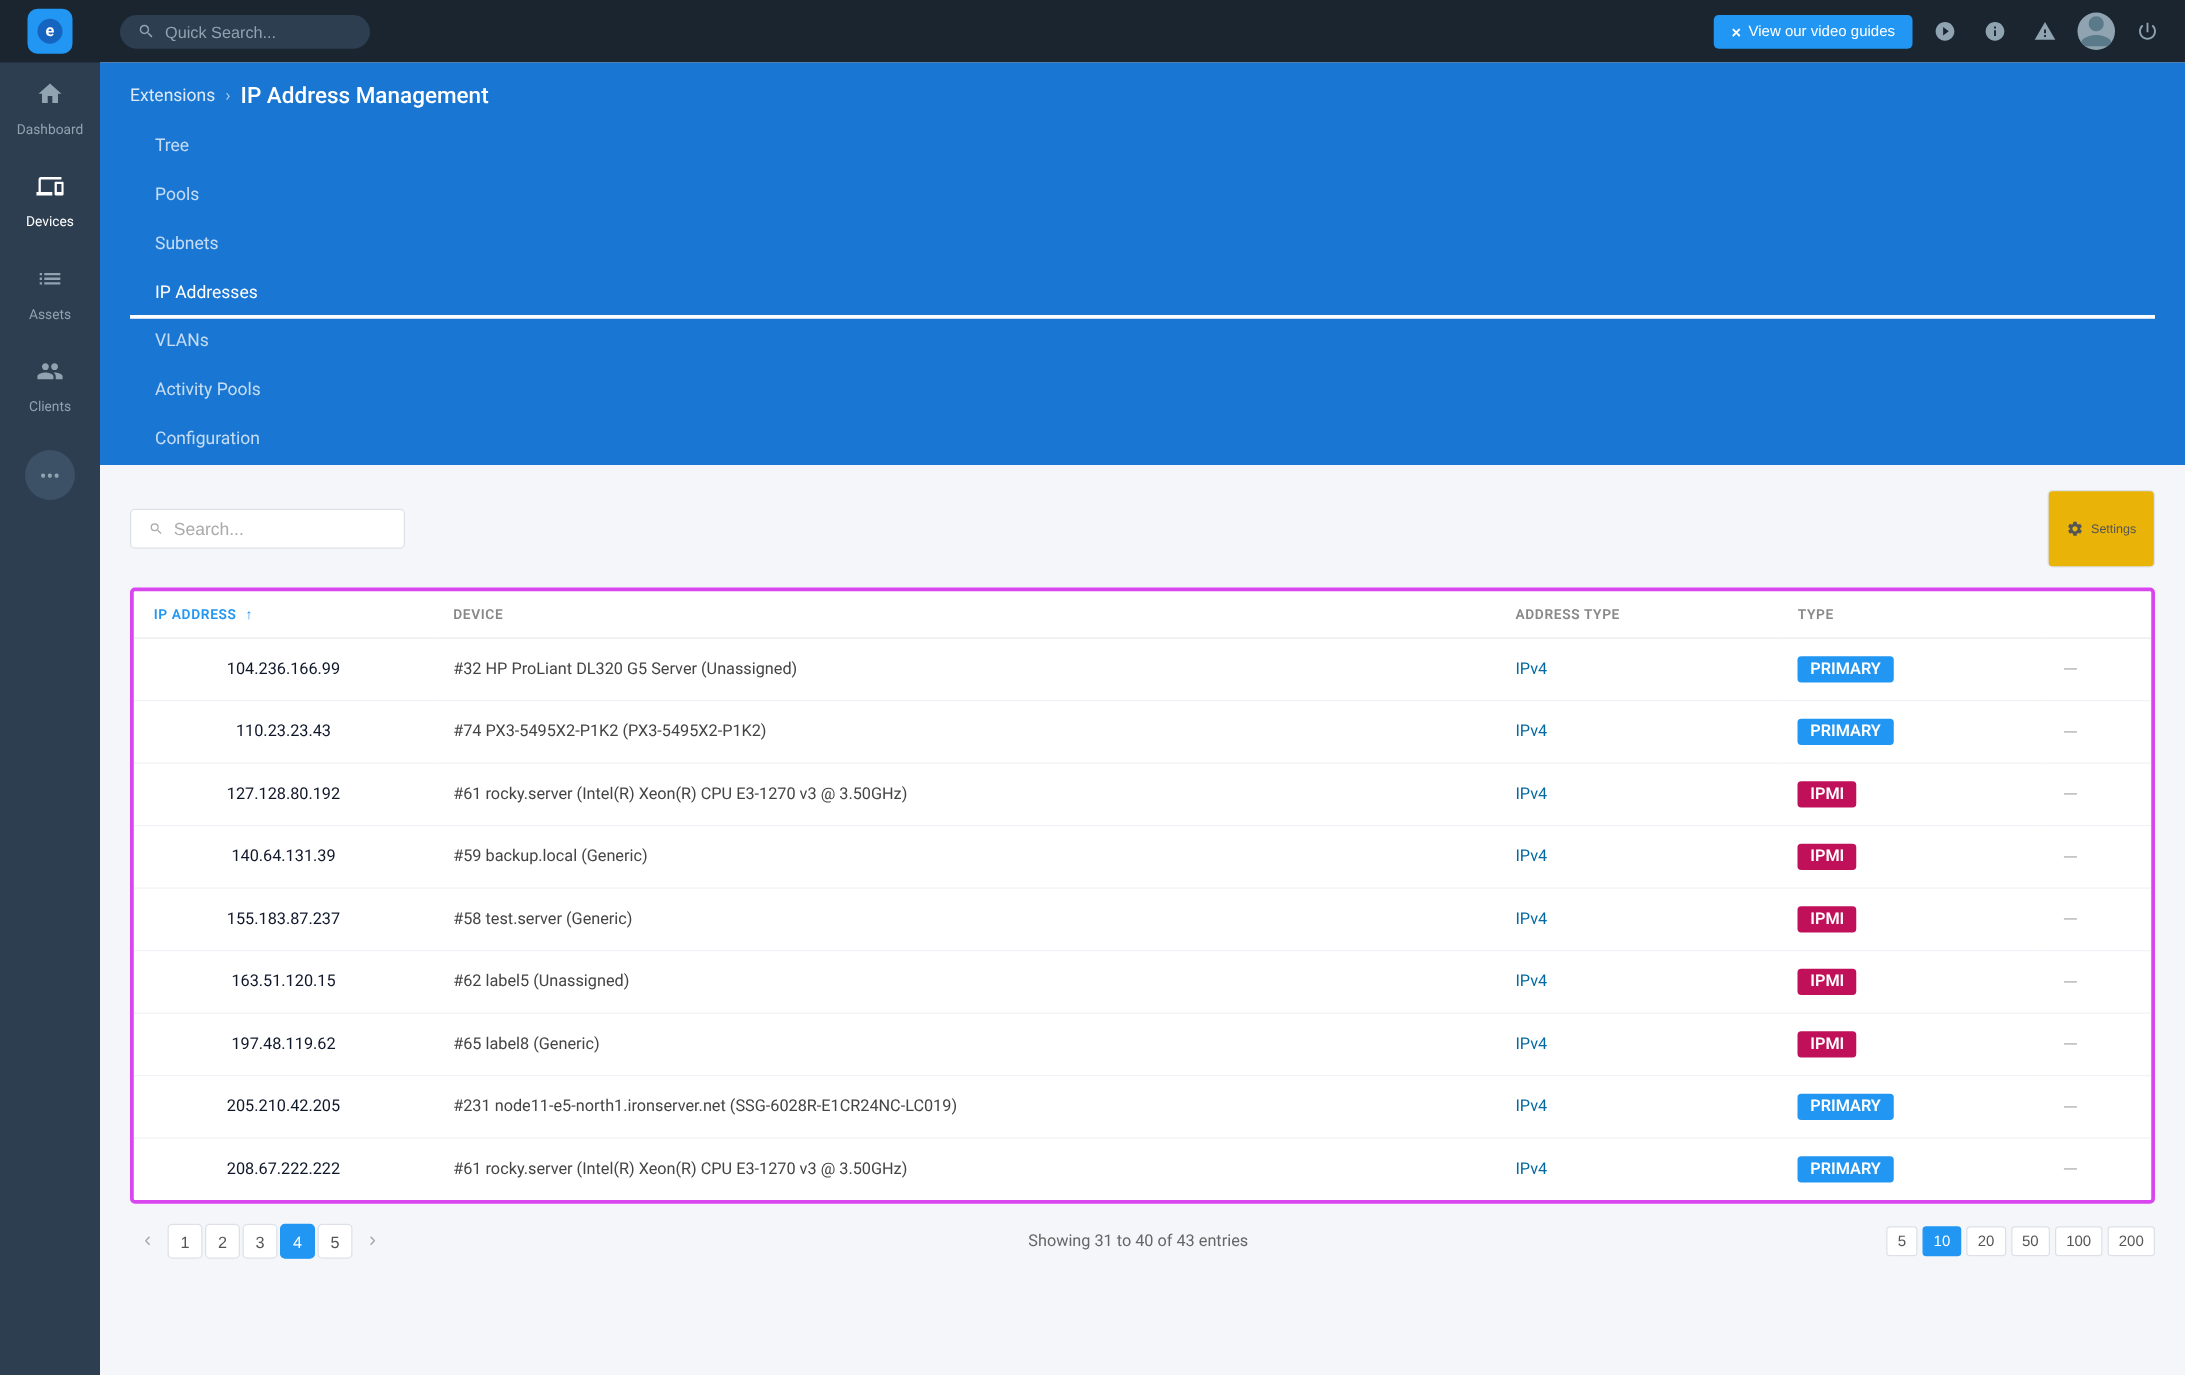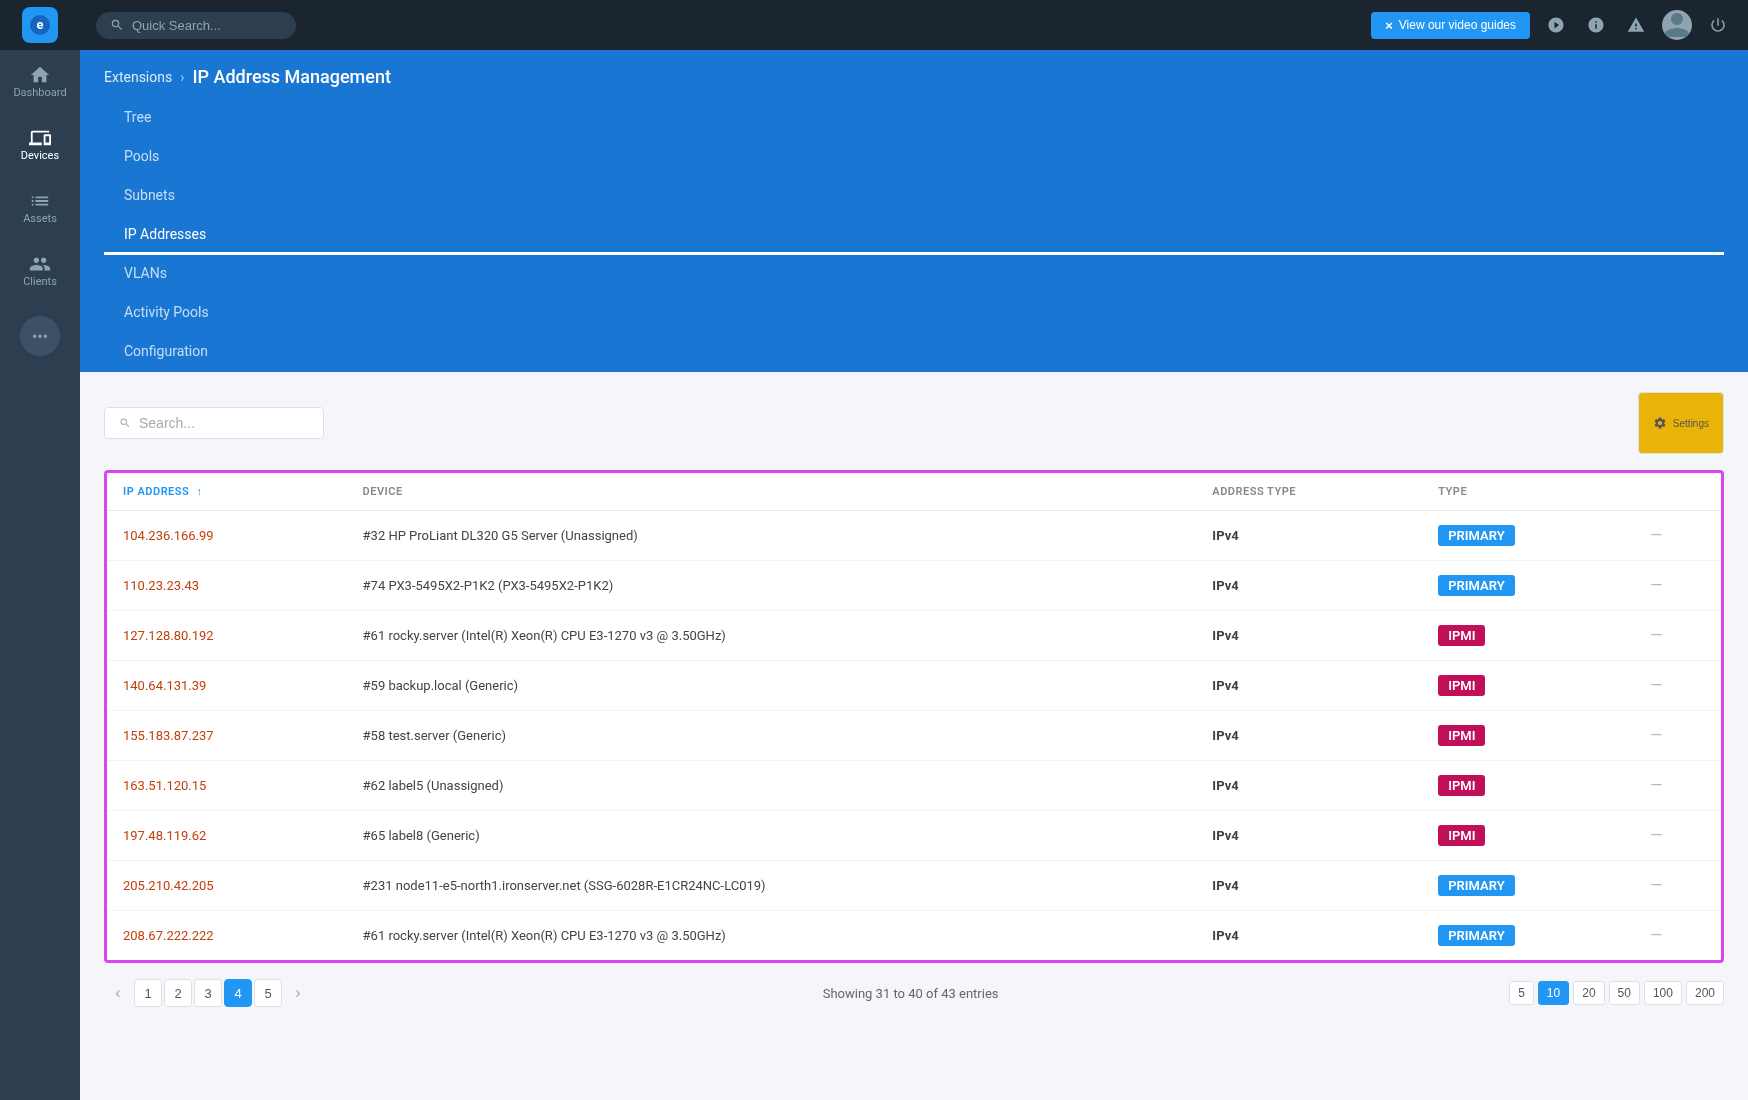--- a/index.html
+++ b/index.html
@@ -48,21 +48,21 @@
       width: 100%;
       display: flex;
       flex-direction: column;
       align-items: center;
       justify-content: center;
       padding: 14px 0;
       color: #8fa3b1;
       cursor: pointer;
       text-decoration: none;
       font-size: 11px;
-      gap: 0;
+      gap: 11px;
       transition: background 0.2s;
     }
     .sidebar-item.active { color: white; }
     .sidebar-item svg { width: 22px; height: 22px; }
     .sidebar-more {
       width: 40px;
       height: 40px;
       background: #3d5166;
       border-radius: 50%;
       display: flex;
@@ -260,23 +260,23 @@
     tbody tr {
       border-bottom: 1px solid #f0f2f5;
       transition: background 0.15s;
     }
     tbody tr:last-child { border-bottom: none; }
     tbody td {
       padding: 14px 16px;
       font-size: 13px;
       color: #333;
     }
-    td.ip-cell { color: #c2410c; }
+    td.ip-cell { color: #0f172a; text-align: center; }
     td.device-cell { color: #444; }
-    td.addr-type-cell { color: #404040; font-weight: bold; }
+    td.addr-type-cell { color: #0369a1; }
     .badge {
       display: inline-block;
       padding: 3px 10px;
       border-radius: 3px;
       font-size: 13px;
       font-weight: 600;
       color: white;
       text-transform: uppercase;
     }
     .badge-primary { background: #2196F3; }

